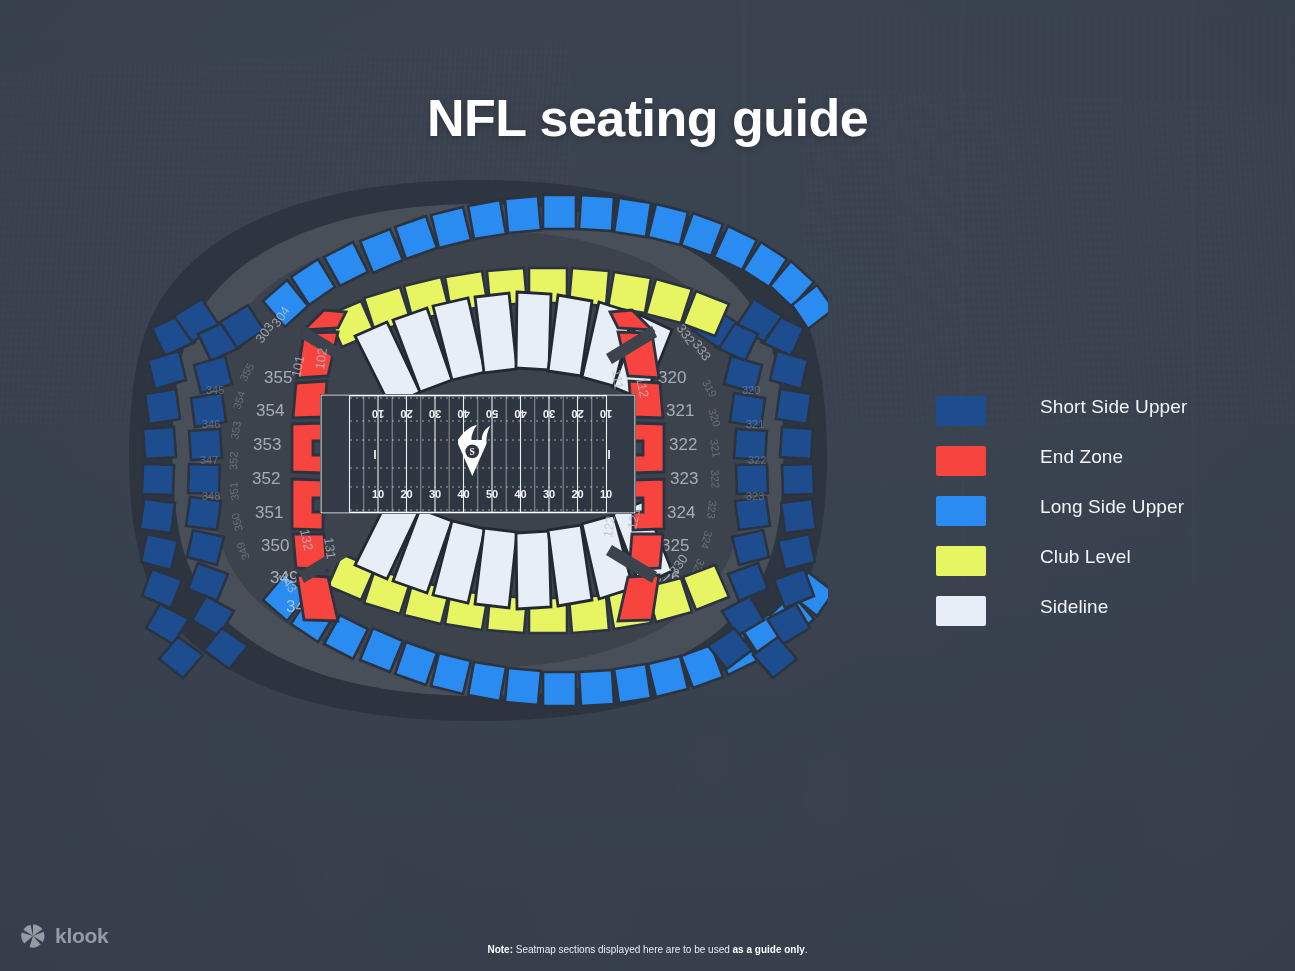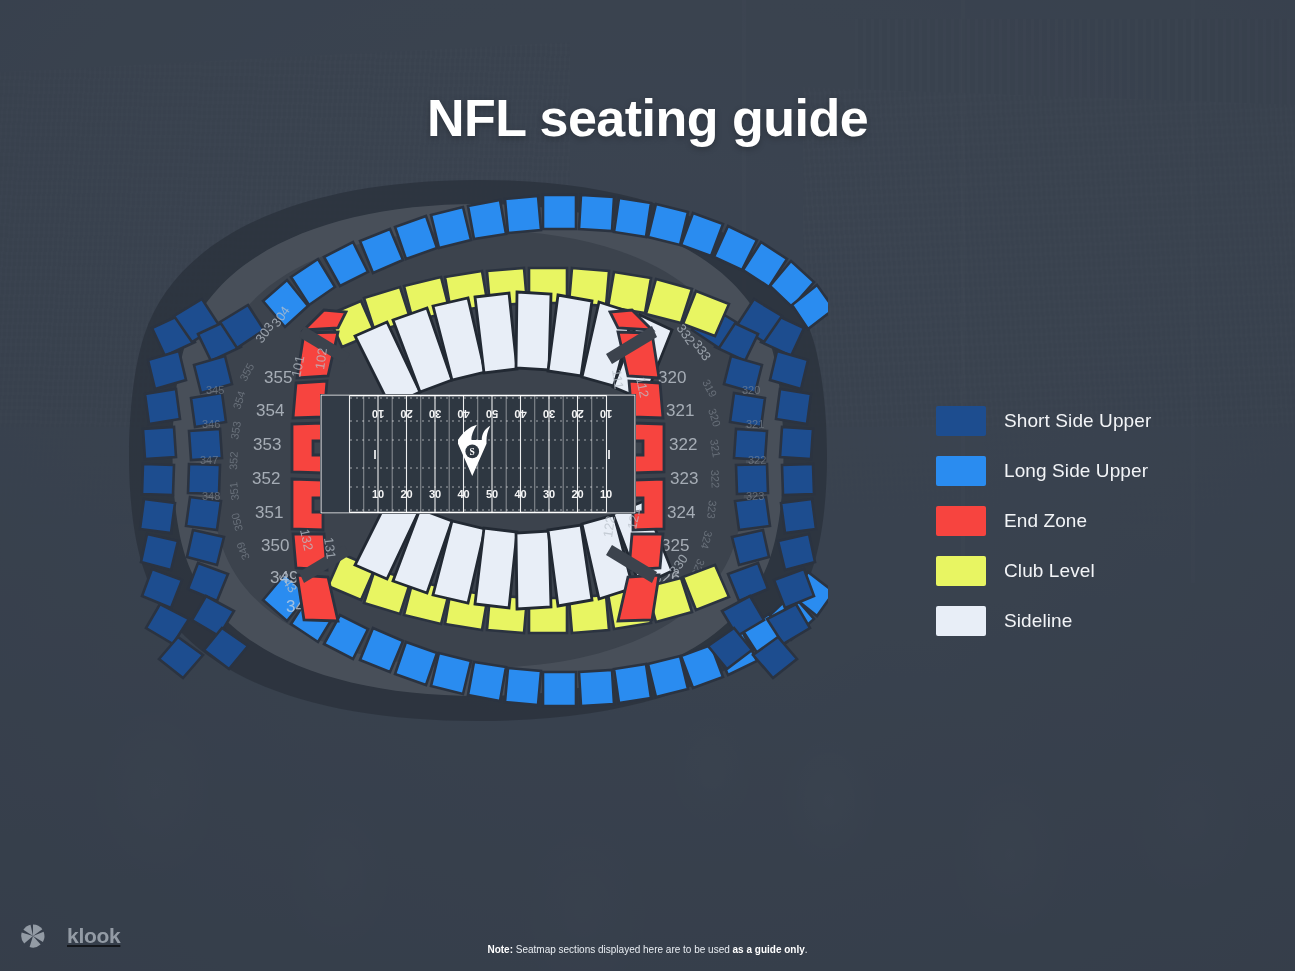--- a/index.html
+++ b/index.html
@@ -78,37 +78,37 @@
     text-shadow:0 2px 6px rgba(0,0,0,.25);
     margin-top:36px;
   }
 
   
   #seatmap{position:absolute;left:128px;top:178px;width:700px;height:545px;}
   #seatmap svg{display:block;width:100%;height:100%;}
 
   
   #legend{position:absolute;left:936px;top:396px;width:300px;}
-  .legend-row{display:flex;align-items:center;height:50px;}
+  .legend-row{display:flex;align-items:flex-start;height:50px;gap:36px;}
   .legend-swatch{width:50px;height:30px;border-radius:2px;flex:0 0 auto;}
   .legend-label{
     margin-left:18px;color:#f2f4f7;font-size:19px;
     letter-spacing:.1px;white-space:nowrap;
   }
 
   
   #footer-note{
     position:absolute;left:0;bottom:16px;width:100%;
     text-align:center;color:#e9edf2;font-size:10px;
   }
   #footer-note b{font-weight:bold;color:#ffffff;}
 
   #brand{
     position:absolute;left:20px;bottom:22px;
-    display:flex;align-items:center;gap:21px;opacity:.62;text-decoration:underline;
+    display:flex;align-items:center;gap:9px;opacity:.62;
   }
   #brand .brand-name{
     color:#cdd4dc;font-size:21px;font-weight:bold;letter-spacing:-.3px;
   }
 </style>
 </head>
 <body>
 
 <div id="bg-photo">
   <div class="sky"></div>
@@ -464,26 +464,26 @@
   </g>
 </svg>
 </div>
 
 <div id="legend">
   <div class="legend-row">
     <div class="legend-swatch" style="background:#1d4d8f"></div>
     <div class="legend-label">Short Side Upper</div>
   </div>
   <div class="legend-row">
+    <div class="legend-swatch" style="background:#f7443f"></div>
+    <div class="legend-label">End Zone</div>
+  </div>
+  <div class="legend-row">
     <div class="legend-swatch" style="background:#2a8cf0"></div>
     <div class="legend-label">Long Side Upper</div>
-  </div>
-  <div class="legend-row">
-    <div class="legend-swatch" style="background:#f7443f"></div>
-    <div class="legend-label">End Zone</div>
   </div>
   <div class="legend-row">
     <div class="legend-swatch" style="background:#e8f562"></div>
     <div class="legend-label">Club Level</div>
   </div>
   <div class="legend-row">
     <div class="legend-swatch" style="background:#e8eef7"></div>
     <div class="legend-label">Sideline</div>
   </div>
 </div>

